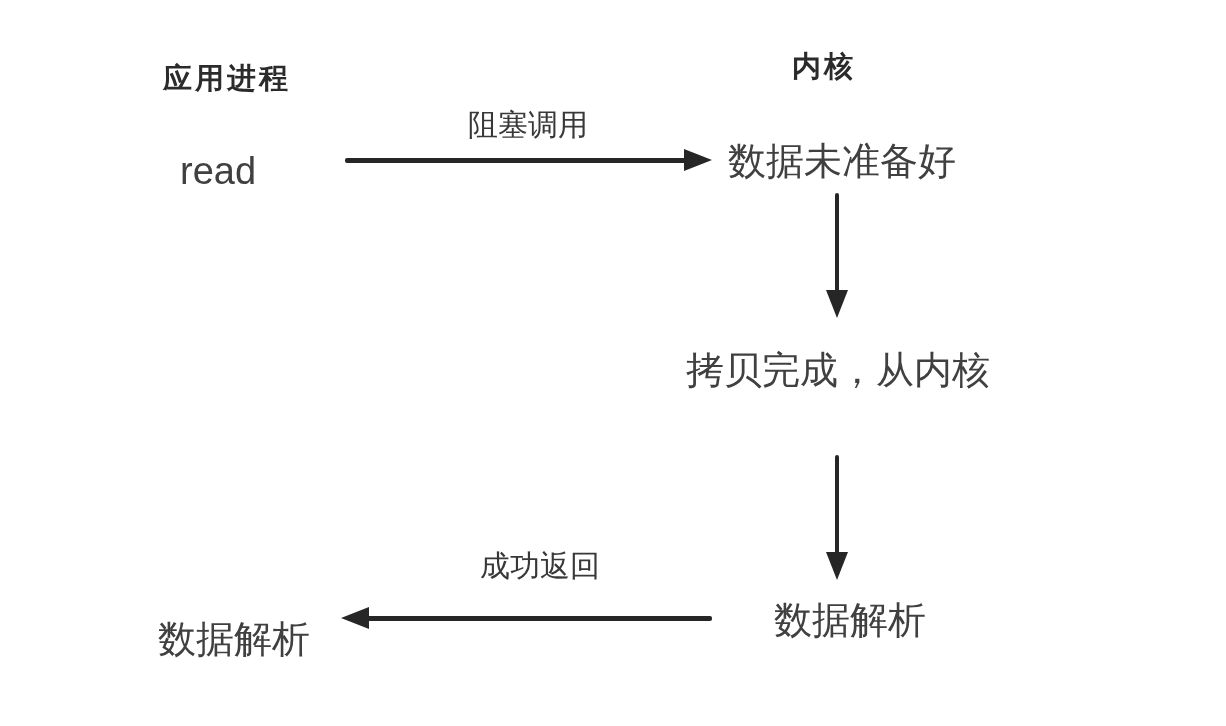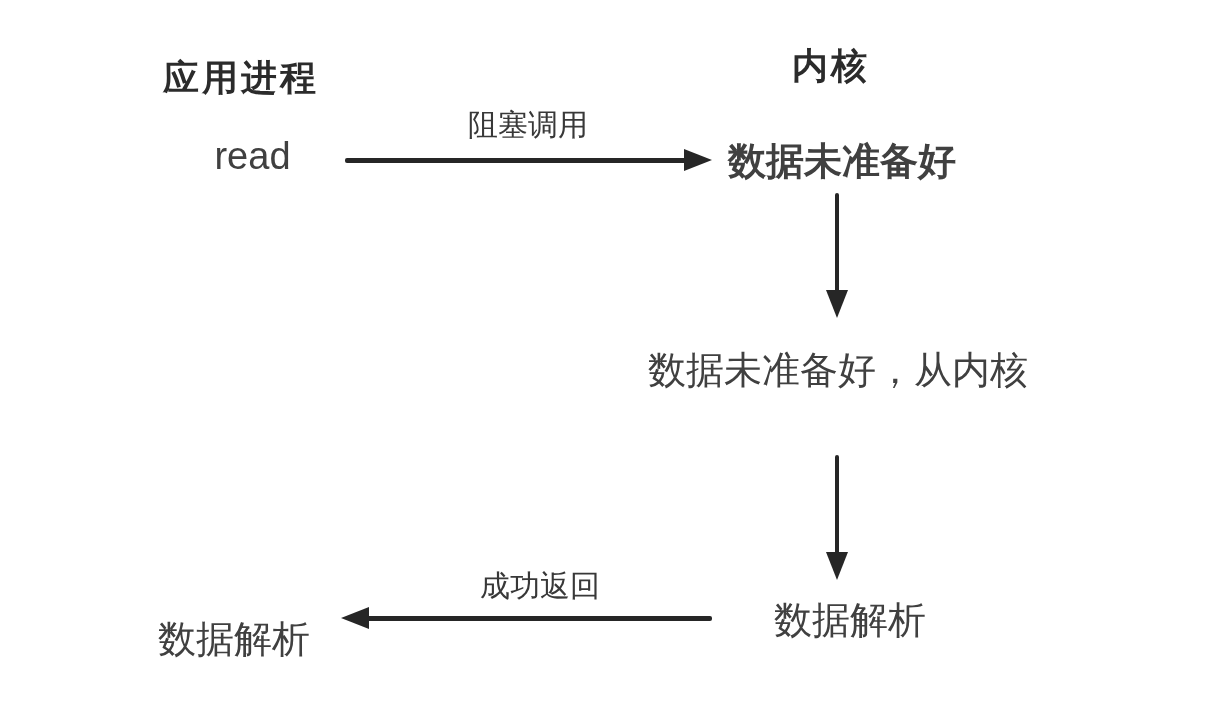--- a/index.html
+++ b/index.html
@@ -15,21 +15,21 @@
   }
   .canvas{
     position:relative;
     width:1226px;
     height:726px;
     background:var(--color-background);
     overflow:hidden;
   }
   .title{
     position:absolute;
-    font-size:36px;
+    font-size:29px;
     font-weight:700;
     letter-spacing:3px;
     color:var(--color-title);
     white-space:nowrap;
     line-height:46px;
   }
   .node{
     position:absolute;
     font-size:38px;
     color:var(--color-text);
@@ -86,39 +86,39 @@
   }
 </style>
 </head>
 <body>
 
 <div class="canvas">
 
   <div class="title" style="left:163px;top:55px;">应用进程</div>
   <div class="title" style="left:792px;top:43px;">内核</div>
 
-  <div class="node" style="left:180px;top:136px;width:145px;text-align:center;">read</div>
+  <div class="node" style="left:180px;top:151px;width:145px;text-align:left;">read</div>
 
   <div class="edge-label" style="left:408px;top:111px;width:240px;">阻塞调用</div>
   <div class="hline" style="left:345px;top:158px;width:342px;"></div>
   <div class="head-right" style="left:684px;top:149px;"></div>
 
-  <div class="node" style="left:728px;top:141px;font-weight:bold;">数据未准备好</div>
+  <div class="node" style="left:728px;top:141px;">数据未准备好</div>
 
   <div class="vline" style="left:835px;top:193px;height:99px;"></div>
   <div class="head-down" style="left:826px;top:290px;"></div>
 
   <div class="node-multi" style="left:638px;top:348px;width:400px;">
-    <div>数据未准备好，从内核</div>
+    <div>拷贝完成，从内核</div>
   </div>
 
   <div class="vline" style="left:835px;top:455px;height:99px;"></div>
   <div class="head-down" style="left:826px;top:552px;"></div>
 
   <div class="node" style="left:650px;top:600px;width:400px;text-align:center;">数据解析</div>
 
-  <div class="edge-label" style="left:420px;top:572px;width:240px;">成功返回</div>
+  <div class="edge-label" style="left:420px;top:552px;width:240px;">成功返回</div>
   <div class="head-left" style="left:341px;top:607px;"></div>
   <div class="hline" style="left:367px;top:616px;width:345px;"></div>
 
   <div class="node" style="left:158px;top:601px;margin-top:18px;">数据解析</div>
 
 </div>
 
 </body></html>

